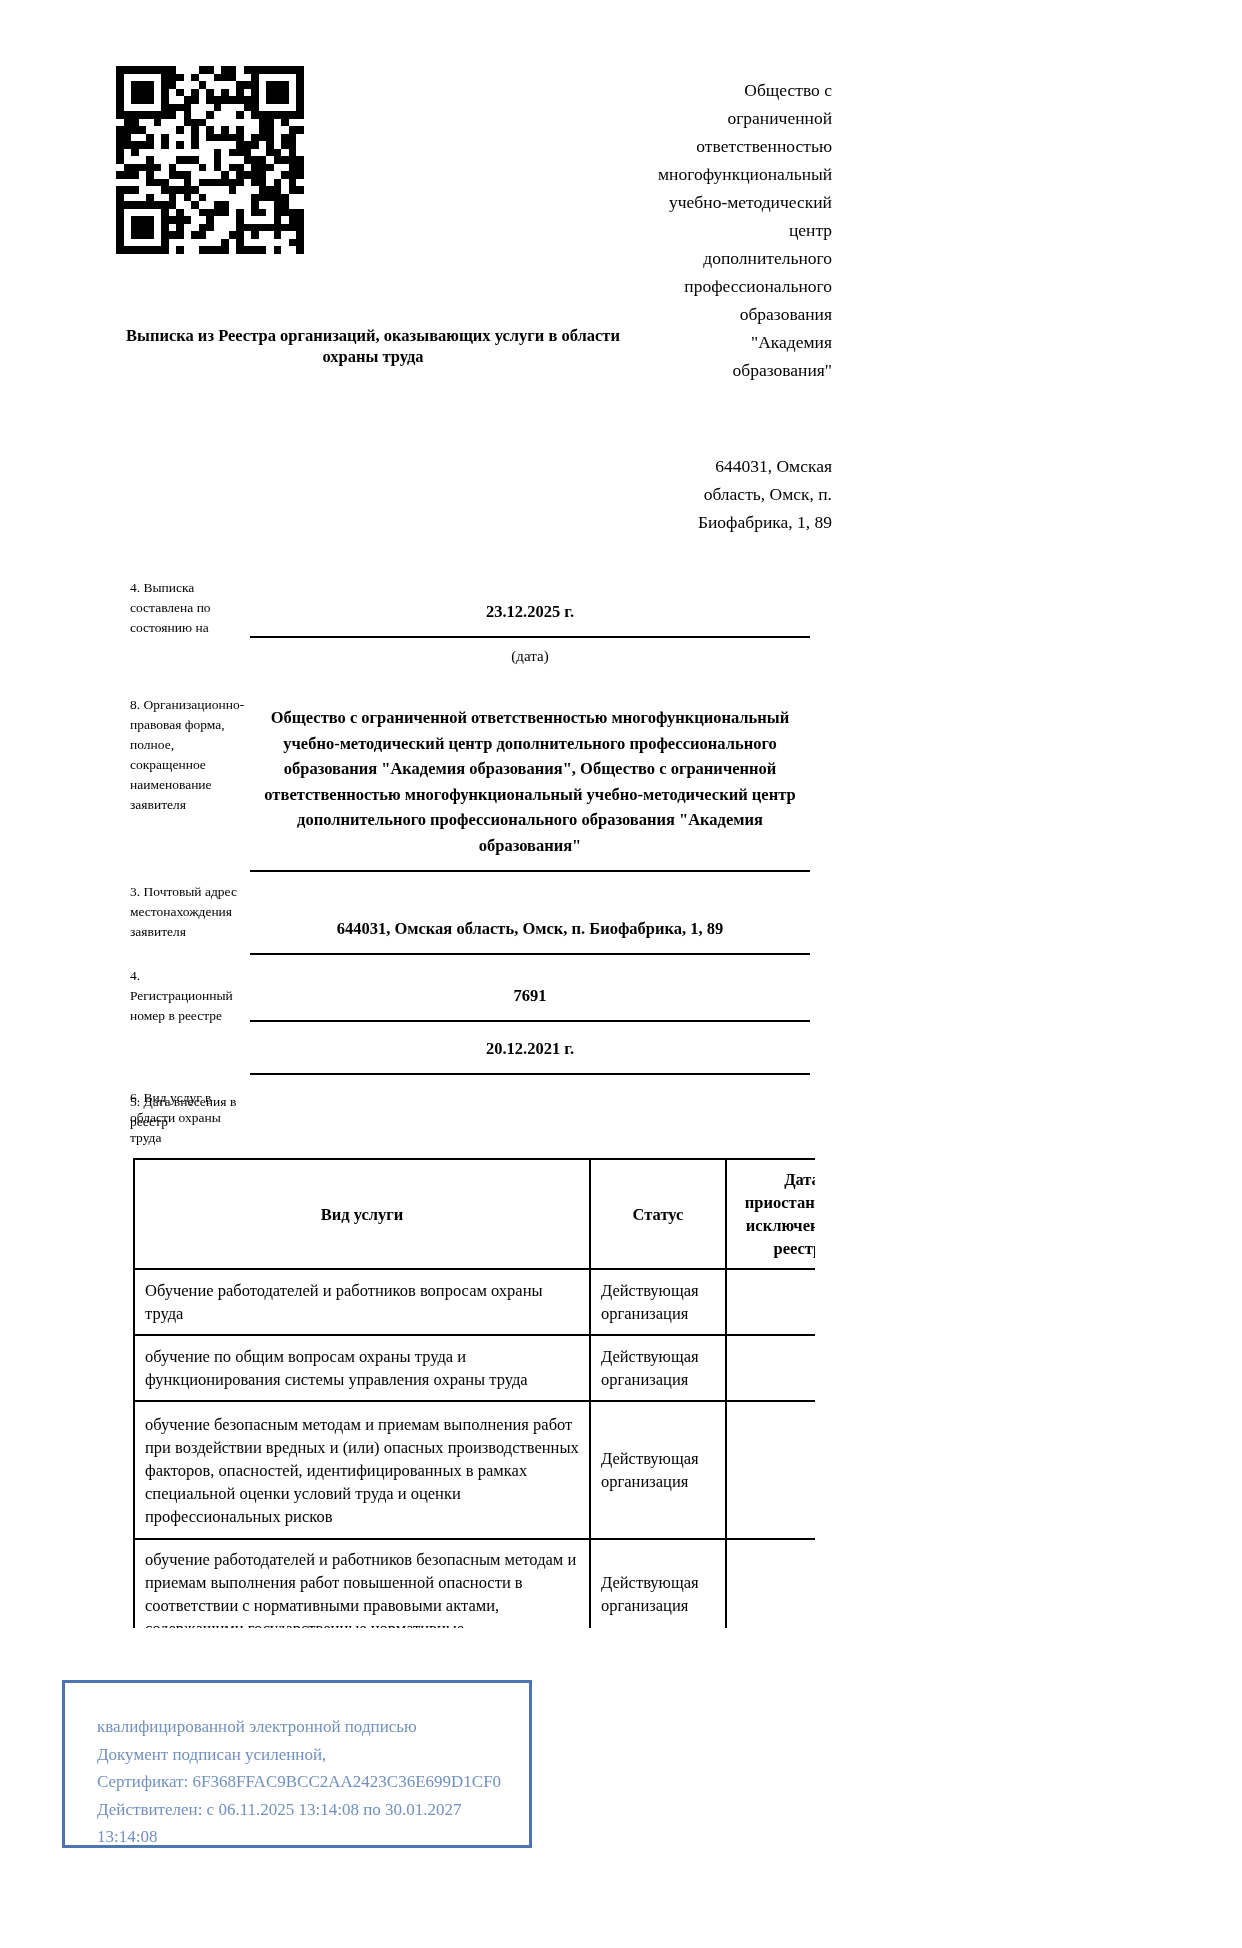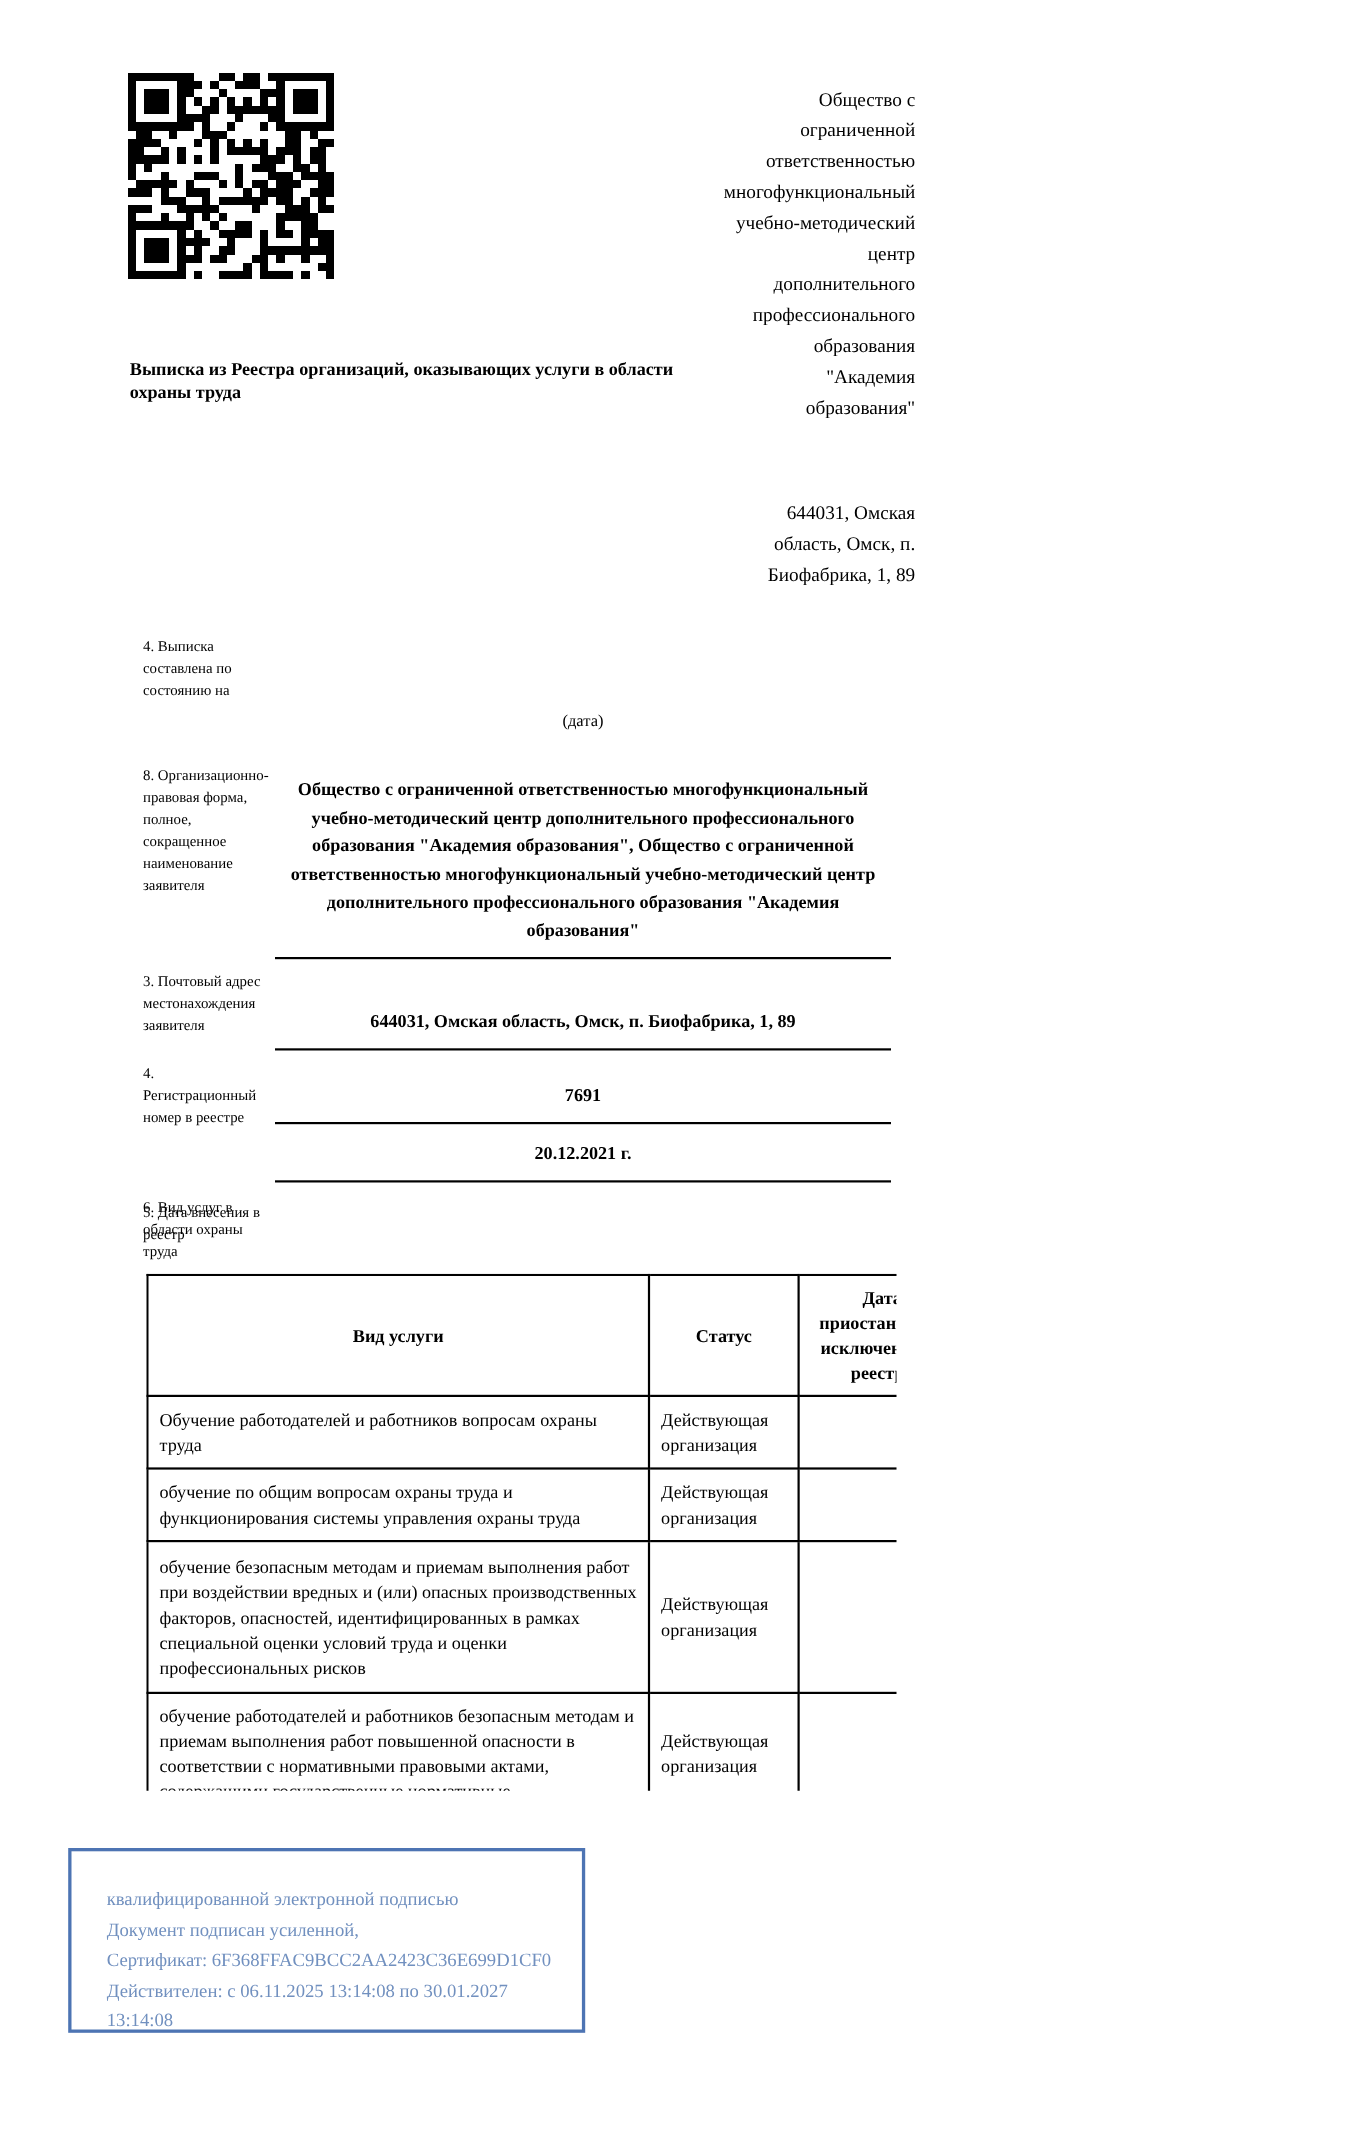--- a/index.html
+++ b/index.html
@@ -18,21 +18,21 @@
     position:absolute;left:658px;top:76px;width:174px;
     text-align:right;font-size:17.5px;line-height:28px;
   }
   .org-address{
     position:absolute;left:658px;top:452px;width:174px;
     text-align:right;font-size:17.5px;line-height:28px;
   }
   
   .doc-title{
     position:absolute;left:118px;top:326px;width:510px;
-    text-align:left;font-weight:bold;font-size:16.5px;line-height:20.5px;
+    text-align:center;font-weight:bold;font-size:16.5px;line-height:20.5px;
   }
   
   .field-label{
     position:absolute;left:130px;width:116px;
     font-size:13.5px;line-height:20px;
   }
   .field-value{
     position:absolute;left:250px;width:560px;
     text-align:center;font-weight:bold;font-size:16.5px;line-height:25.5px;
     border-bottom:2px solid #000;
@@ -426,20 +426,21 @@
       <rect x="24" y="24" width="1" height="1" fill="#000000"></rect>
     </svg>
 
   <div class="org-block">Общество с ограниченной ответственностью многофункциональный учебно-методический центр дополнительного профессионального образования "Академия образования"</div>
 
   <div class="org-address">644031, Омская область, Омск, п. Биофабрика, 1, 89</div>
 
   <div class="doc-title">Выписка из Реестра организаций, оказывающих услуги в области охраны труда</div>
 
   <div class="field-label" style="top:578px">4. Выписка составлена по состоянию на</div>
+  <div class="field-value" style="top:588px;height:50px">23.12.2025 г.</div>
   <div class="field-note" style="top:648px">(дата)</div>
 
   <div class="field-label" style="top:695px">8. Организационно-правовая форма, полное, сокращенное наименование заявителя</div>
   <div class="field-value" style="top:712px;height:160px">Общество с ограниченной ответственностью многофункциональный учебно-методический центр дополнительного профессионального образования "Академия образования", Общество с ограниченной ответственностью многофункциональный учебно-методический центр дополнительного профессионального образования "Академия образования"</div>
 
   <div class="field-label" style="top:882px">3. Почтовый адрес местонахождения заявителя</div>
   <div class="field-value" style="top:902px;height:53px">644031, Омская область, Омск, п. Биофабрика, 1, 89</div>
 
   <div class="field-label" style="top:966px">4. Регистрационный номер в реестре</div>
   <div class="field-value" style="top:973px;height:49px">7691</div>

